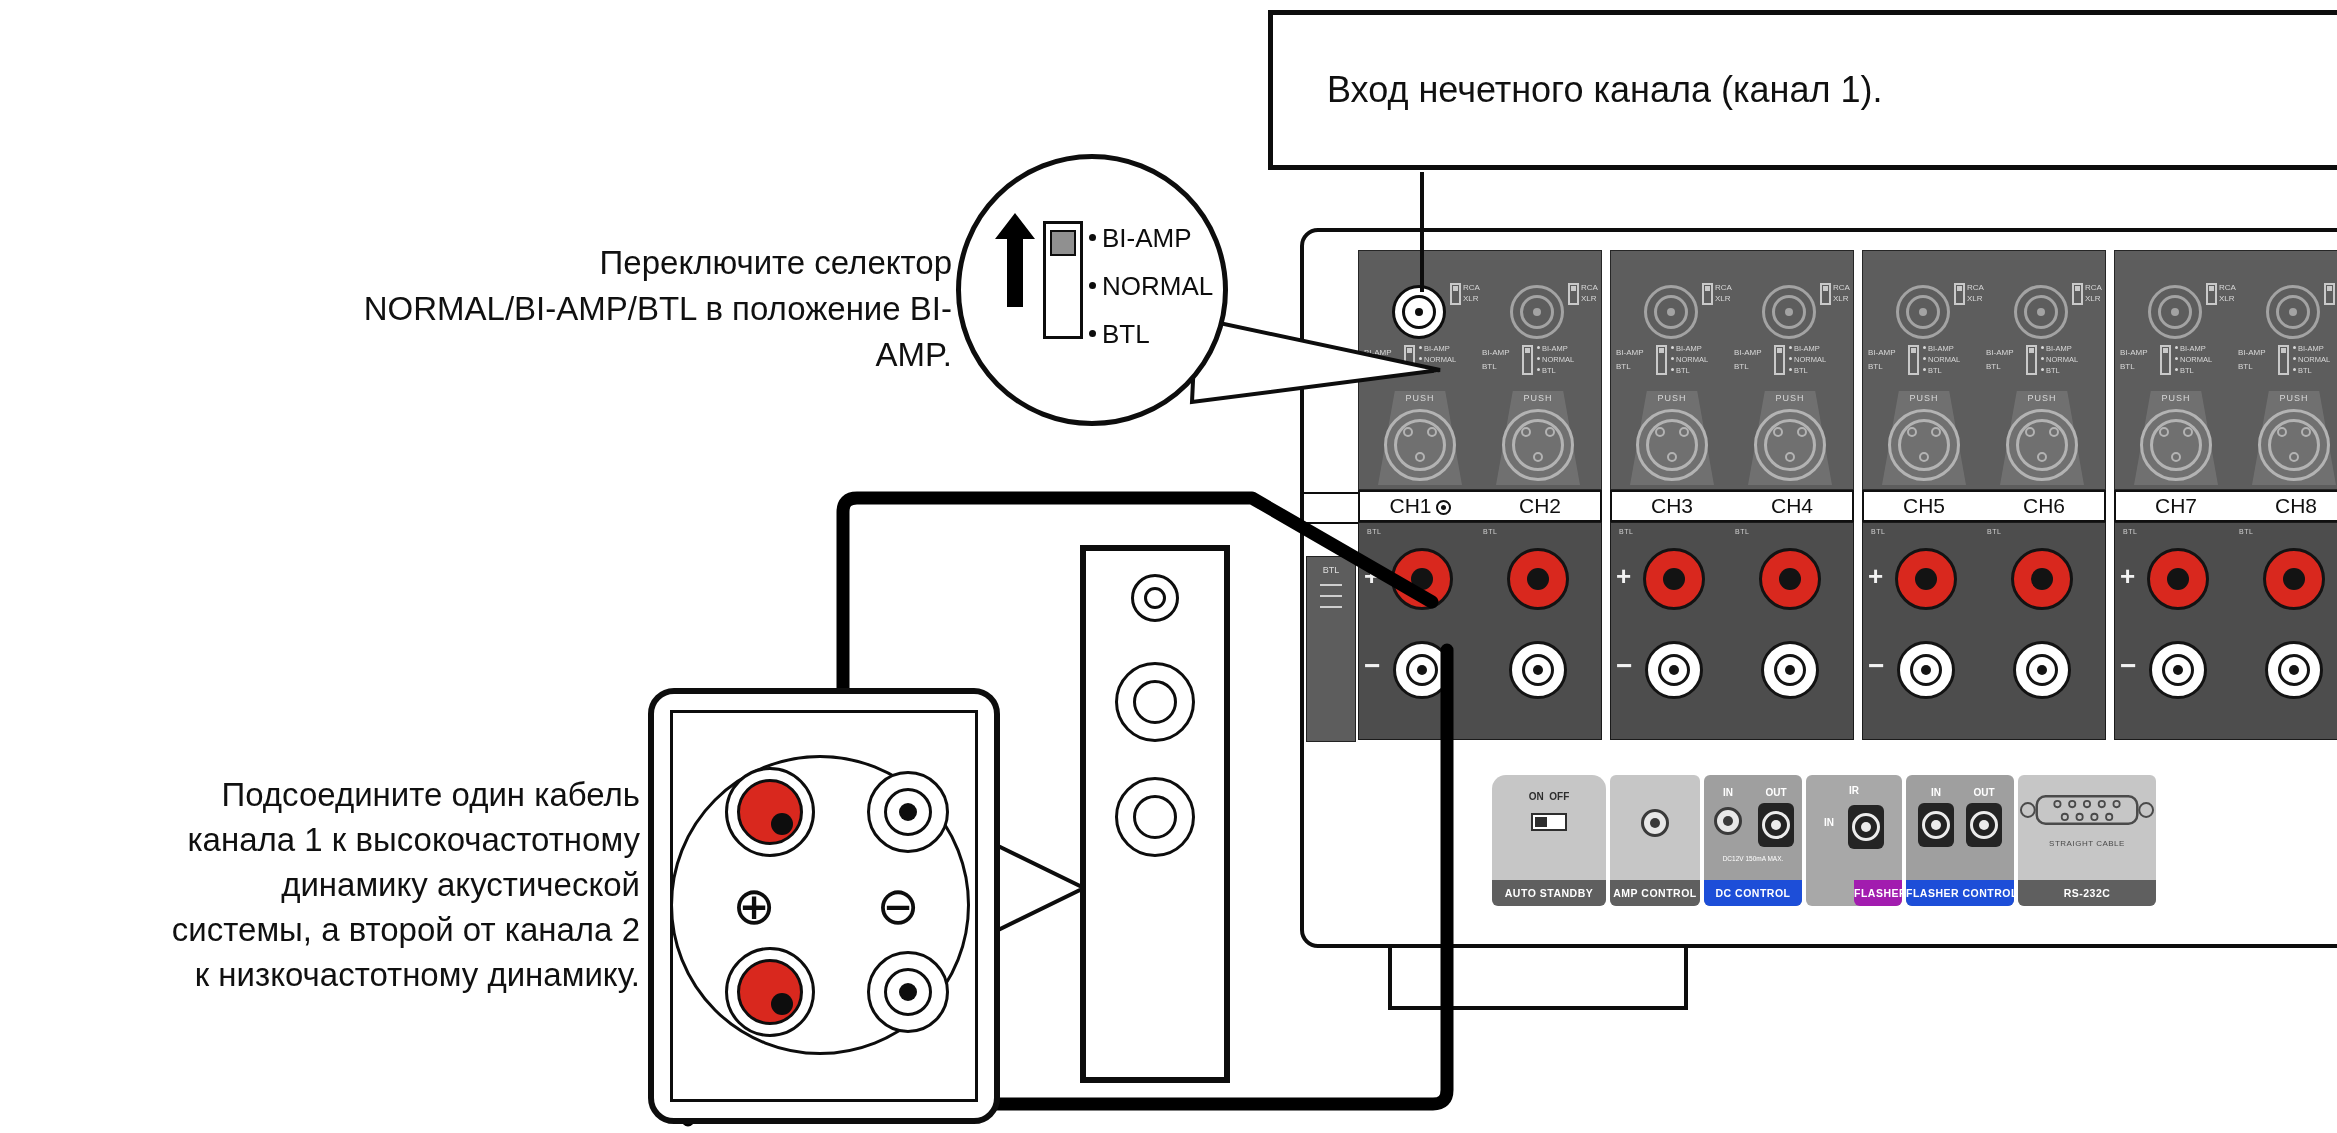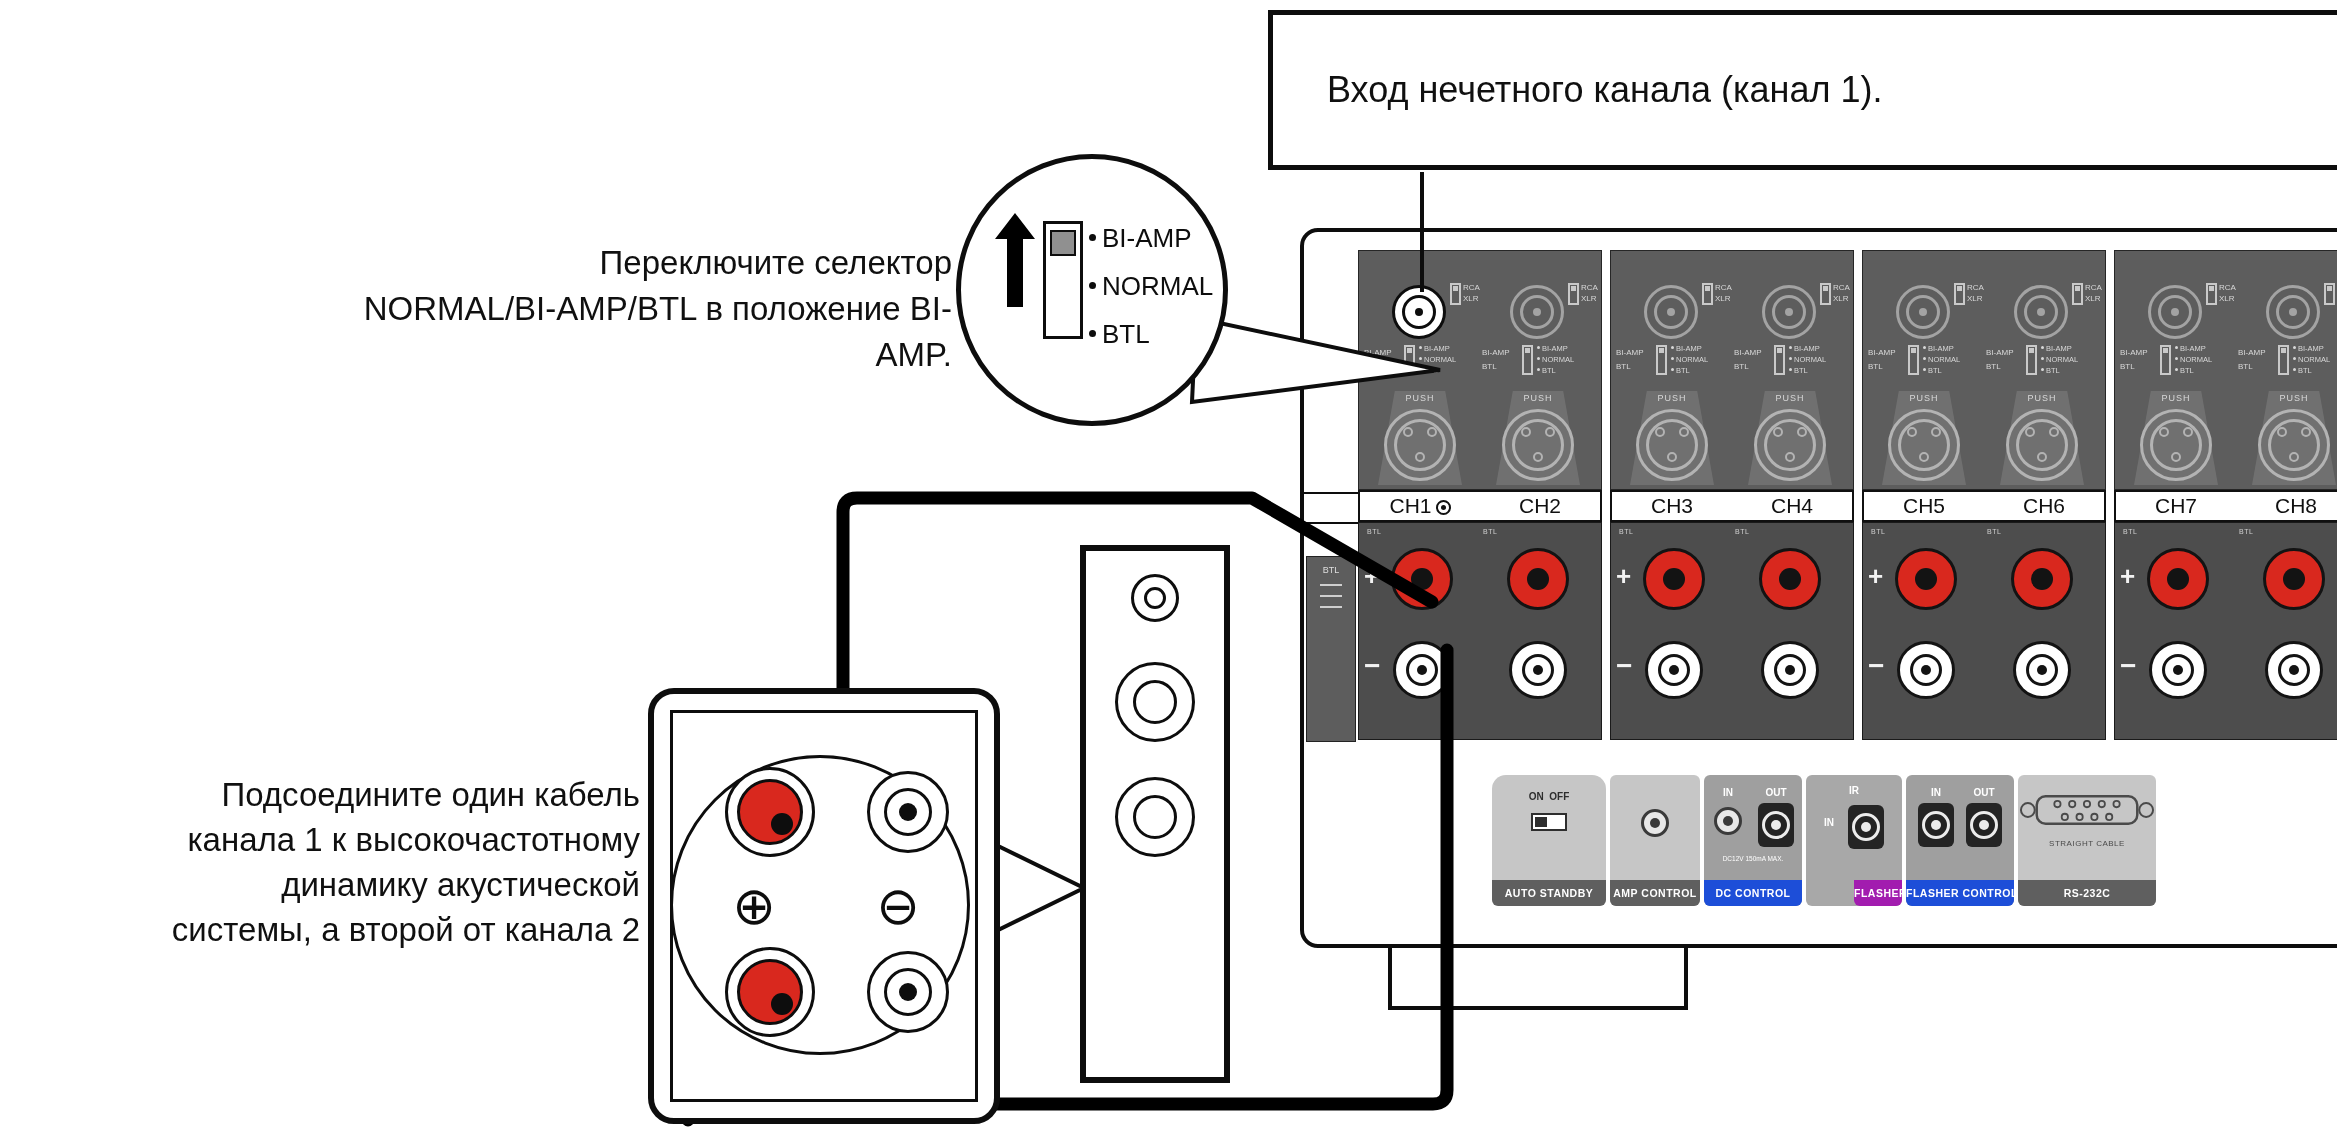--- a/index.html
+++ b/index.html
@@ -715,15 +715,16 @@
   </div>
   <div class="sel-text">
     <div>Переключите селектор</div>
     <div>NORMAL/BI-AMP/BTL в положение BI-AMP.</div>
   </div>
   <div class="spk-text">
     <div>Подсоедините один кабель</div>
     <div>канала 1 к высокочастотному</div>
     <div>динамику акустической</div>
     <div>системы, а второй от канала 2</div>
+    <div>к низкочастотному динамику.</div>
   </div>
 
 </div>
 
 </body></html>

